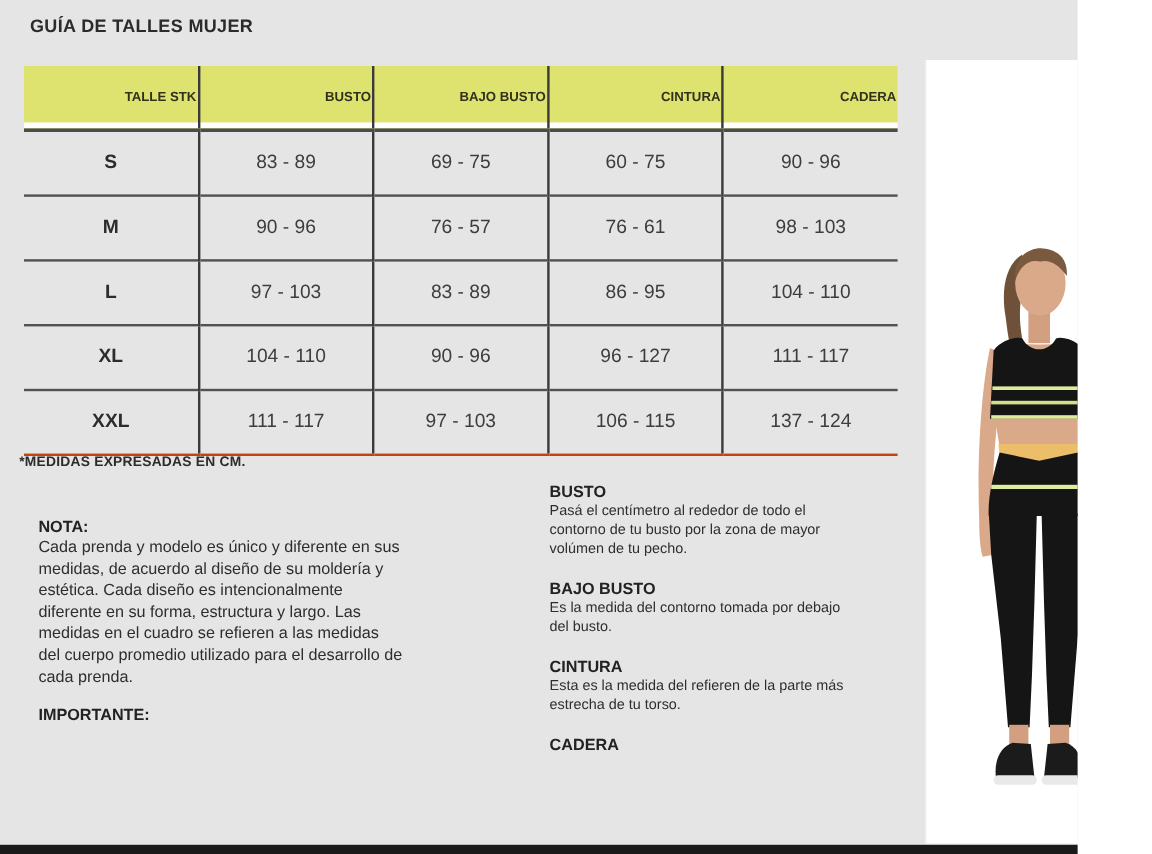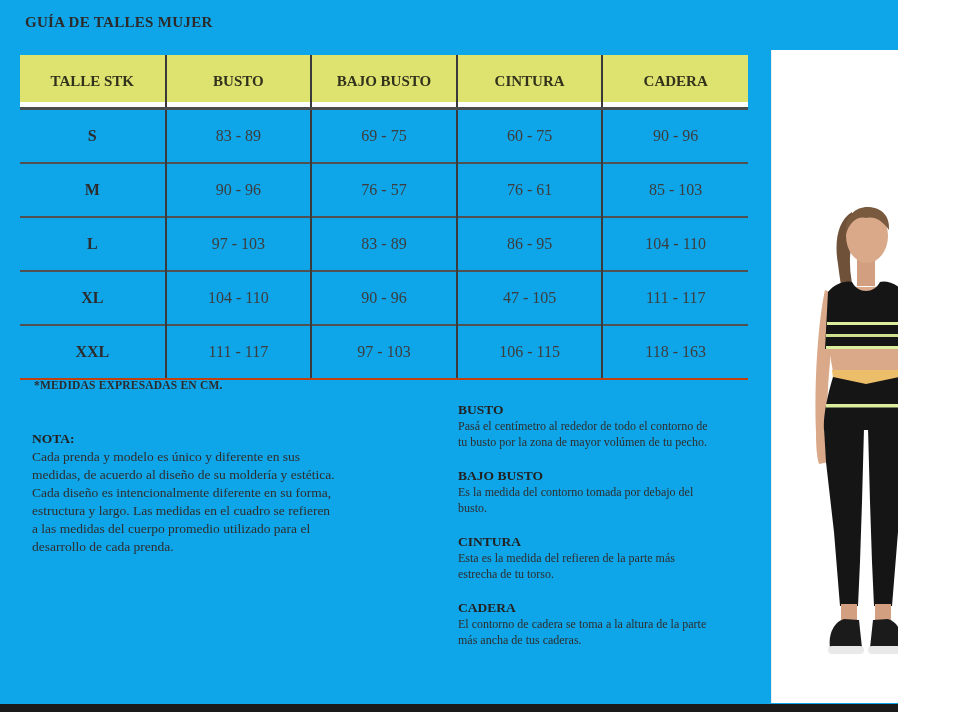--- a/index.html
+++ b/index.html
@@ -1,41 +1,41 @@
 <!DOCTYPE html>
 <html><head>
 <meta charset="utf-8">
 <style>
   html,body{margin:0;padding:0;background:#ffffff;}
   #screen{
-    position:relative; width:898px; height:712px; background:#0ea5e9;
-    font-family:Liberation Serif, serif; color:#2d2d2d; overflow:hidden;
+    position:relative; width:898px; height:712px; background:#e5e5e5;
+    font-family:Liberation Sans, sans-serif; color:#2d2d2d; overflow:hidden;
   }
   
   .page-title{
     position:absolute; left:25px; top:14px;
     font-size:15px; font-weight:bold; letter-spacing:.3px; color:#2b2b2b;
   }
   
   .table-wrap{ position:absolute; left:20px; top:55px; width:728px; }
   table.size-table{ border-collapse:collapse; width:100%; table-layout:fixed; }
   table.size-table th{
-    height:50px; font-size:15px; font-weight:bold; color:#32321c; text-align:center;
+    height:50px; font-size:11px; font-weight:bold; color:#32321c; text-align:right;
     background:linear-gradient(#dee26f calc(100% - 5px), #ffffff calc(100% - 5px));
     border-bottom:3px solid #4c4c4c;
   }
   table.size-table td{
     height:50px; font-size:16px; color:#3d3d3d; text-align:center;
     border-top:2px solid #515151;
   }
   table.size-table tr:last-child td{ border-bottom:2px solid #c2410c; }
   table.size-table th + th, table.size-table td + td{ border-left:2px solid #3a3a3a; }
   table.size-table td.size-label{ font-weight:bold; color:#2c2c2c; }
   .footnote{
-    position:absolute; left:34px; top:379px;
+    position:absolute; left:16px; top:379px;
     font-size:11.5px; font-weight:bold; color:#2c2c2c; letter-spacing:.2px;
   }
   
   .notes-col{ position:absolute; left:32px; top:431px; width:304px; }
   .note-heading{ font-size:13.5px; font-weight:bold; color:#222; margin:0 0 1px 0; }
   .note-body{ font-size:13.5px; line-height:1.33; color:#2e2e2e; margin:0 0 15px 0; }
   
   .measures-col{ position:absolute; left:458px; top:402px; width:258px; }
   .measure-item{ margin-bottom:17px; }
   .measure-title{ font-size:13.5px; font-weight:bold; color:#222; margin:0 0 1px 0; }
@@ -73,70 +73,70 @@
           <td>83 - 89</td>
           <td>69 - 75</td>
           <td>60 - 75</td>
           <td>90 - 96</td>
         </tr>
         <tr>
           <td class="size-label">M</td>
           <td>90 - 96</td>
           <td>76 - 57</td>
           <td>76 - 61</td>
-          <td>85 - 103</td>
+          <td>98 - 103</td>
         </tr>
         <tr>
           <td class="size-label">L</td>
           <td>97 - 103</td>
           <td>83 - 89</td>
           <td>86 - 95</td>
           <td>104 - 110</td>
         </tr>
         <tr>
           <td class="size-label">XL</td>
           <td>104 - 110</td>
           <td>90 - 96</td>
-          <td>47 - 105</td>
+          <td>96 - 127</td>
           <td>111 - 117</td>
         </tr>
         <tr>
           <td class="size-label">XXL</td>
           <td>111 - 117</td>
           <td>97 - 103</td>
           <td>106 - 115</td>
-          <td>118 - 163</td>
+          <td>137 - 124</td>
         </tr>
       </tbody>
     </table>
   </div>
 
   <div class="footnote">*MEDIDAS EXPRESADAS EN CM.</div>
 
   <div class="notes-col">
     <p class="note-heading">NOTA:</p>
     <p class="note-body">Cada prenda y modelo es único y diferente en sus medidas, de acuerdo al diseño de su moldería y estética. Cada diseño es intencionalmente diferente en su forma, estructura y largo. Las medidas en el cuadro se refieren a las medidas del cuerpo promedio utilizado para el desarrollo de cada prenda.</p>
+    <p class="note-heading">IMPORTANTE:</p>
   </div>
 
   <div class="measures-col">
     <div class="measure-item">
       <p class="measure-title">BUSTO</p>
       <p class="measure-body">Pasá el centímetro al rededor de todo el contorno de tu busto por la zona de mayor volúmen de tu pecho.</p>
     </div>
     <div class="measure-item">
       <p class="measure-title">BAJO BUSTO</p>
       <p class="measure-body">Es la medida del contorno tomada por debajo del busto.</p>
     </div>
     <div class="measure-item">
       <p class="measure-title">CINTURA</p>
       <p class="measure-body">Esta es la medida del refieren de la parte más estrecha de tu torso.</p>
     </div>
     <div class="measure-item">
       <p class="measure-title">CADERA</p>
-      <p class="measure-body">El contorno de cadera se toma a la altura de la parte más ancha de tus caderas.</p>
     </div>
   </div>
 
   <div class="photo-frame">
 
     <svg width="187" height="500" viewBox="0 0 187 500">
 
       <path d="M80,10 C66,18 62,40 66,62 C68,78 70,92 74,100 L84,96 C78,78 76,58 80,40 Z" fill="#6e5138"></path>
 
       <rect x="85" y="52" width="18" height="32" fill="#d2a080"></rect>

